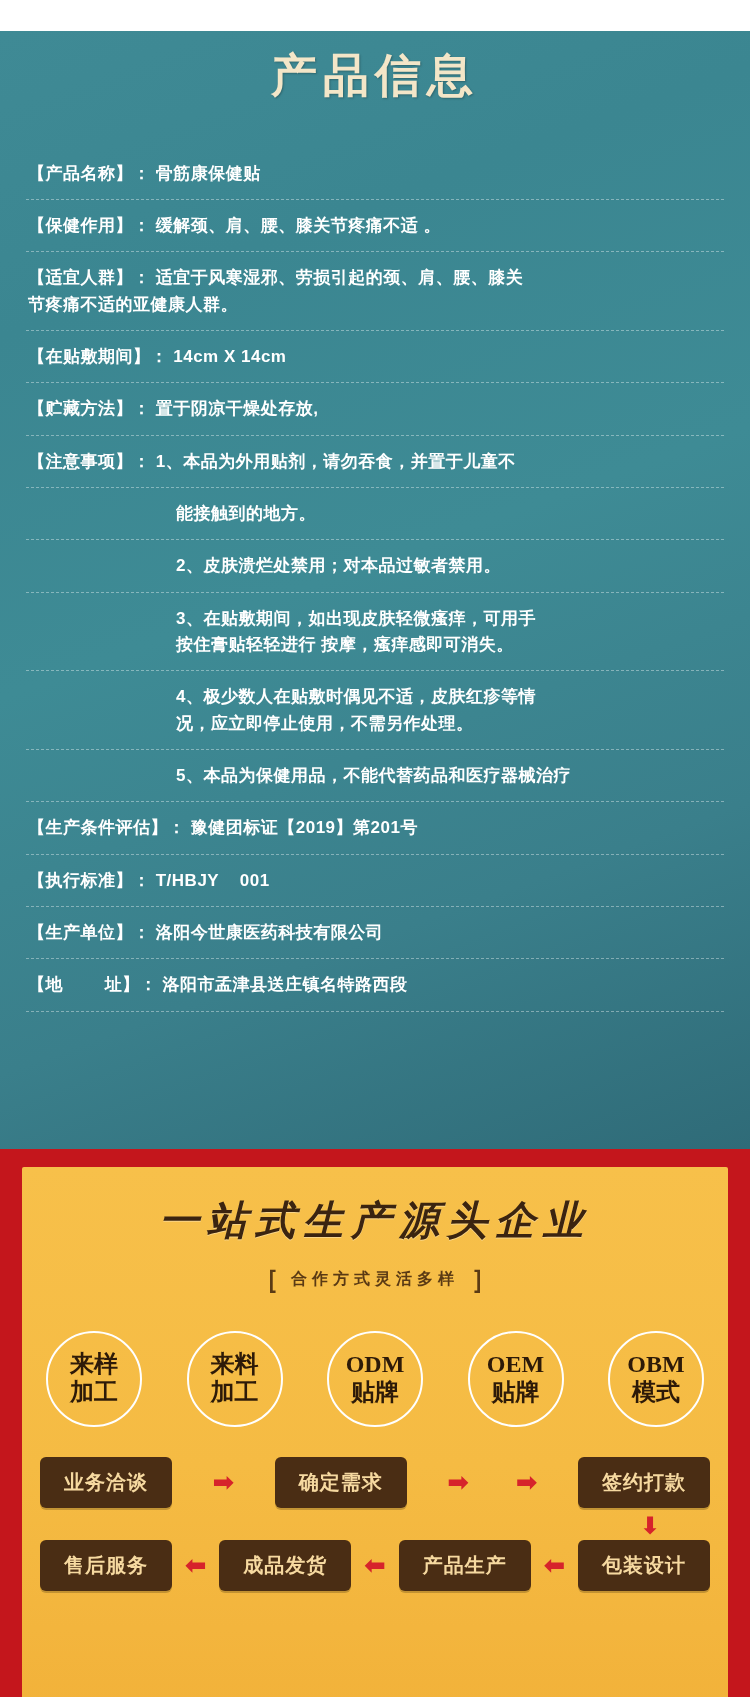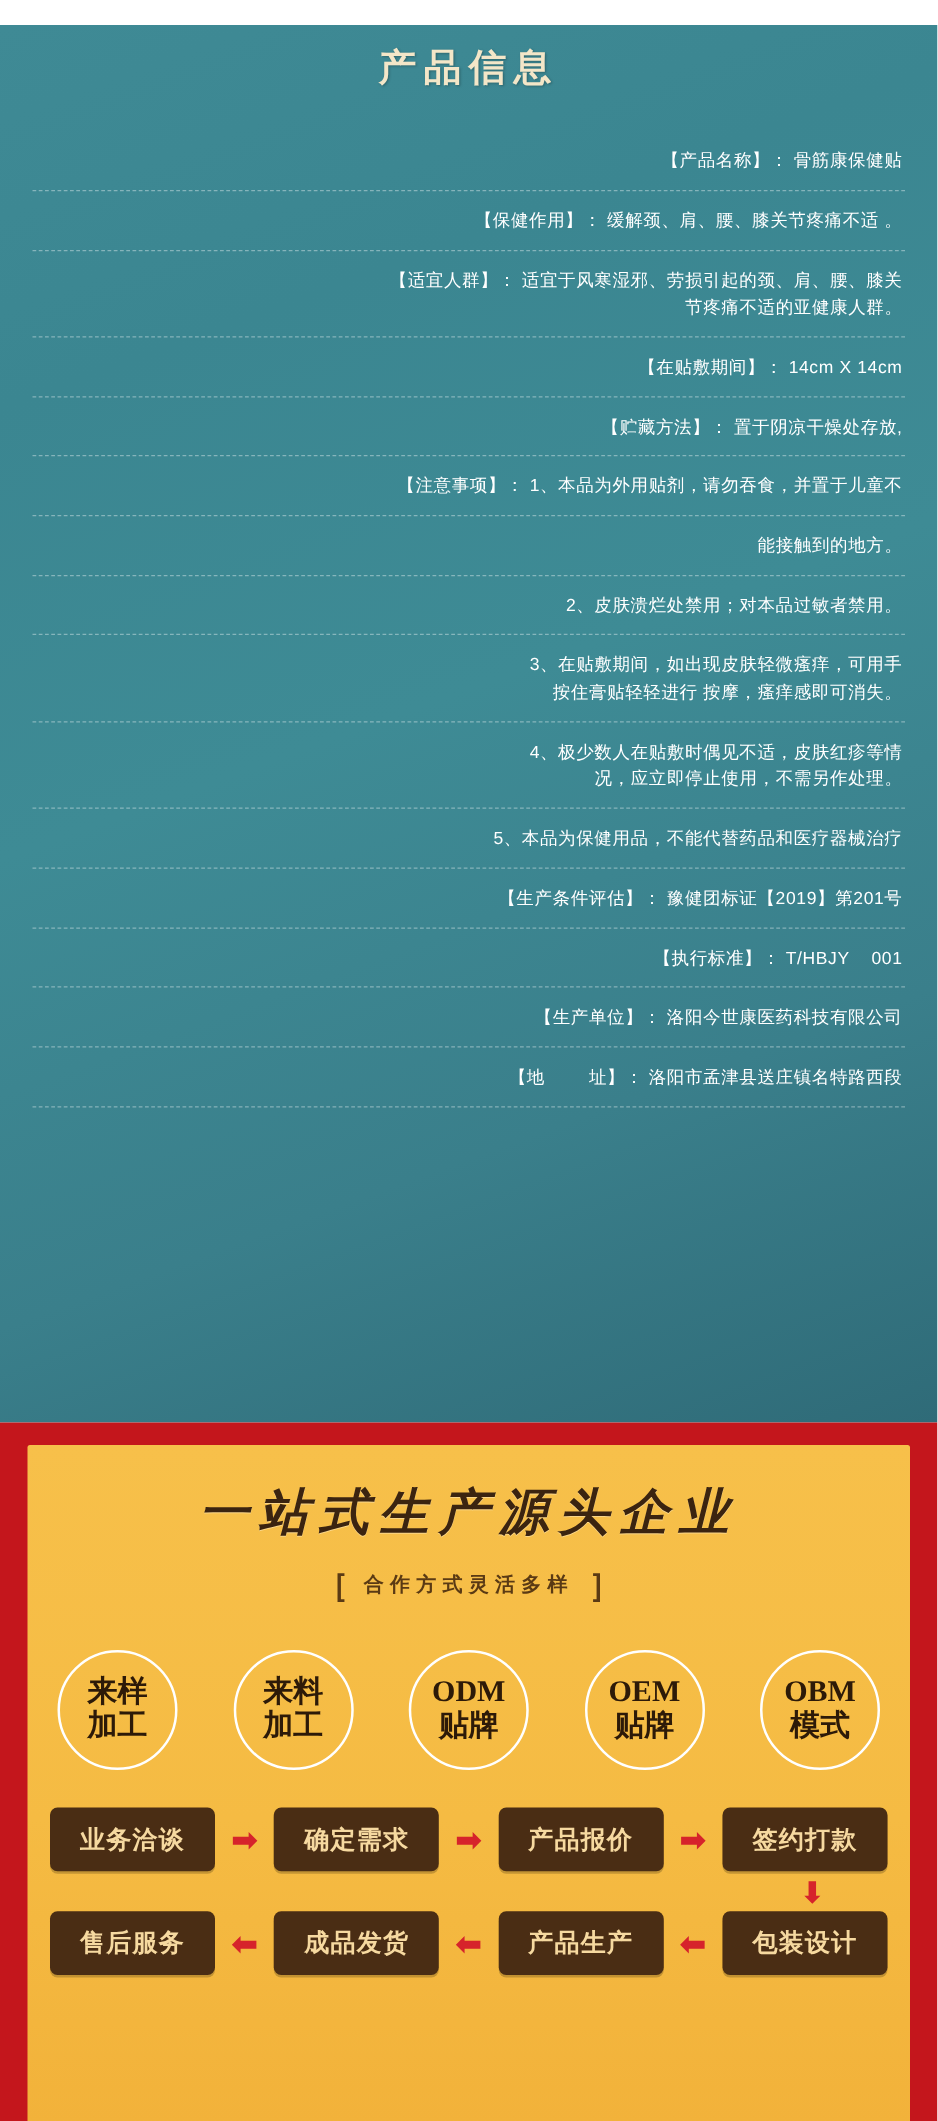--- a/index.html
+++ b/index.html
@@ -20,42 +20,41 @@
   .info-panel {
     position: relative;
     width: 750px;
     height: 1118px;
     background: linear-gradient(160deg, #3f8a95 0%, #3b8691 22%, #3e8b95 48%, #3a7f8b 75%, #2f6b78 100%);
     padding: 0;
   }
   .info-title {
     text-align: center;
     color: #f3e6c8;
-    font-size: 30px;
+    font-size: 46px;
     font-weight: bold;
     letter-spacing: 6px;
     padding-top: 14px;
     padding-bottom: 10px;
     text-shadow: 1px 1px 2px rgba(0,0,0,0.25);
     font-family: "Liberation Serif", "DejaVu Serif", serif;
   }
   .rows {
     padding: 0 26px;
   }
   .row {
     position: relative;
     color: #ffffff;
-    font-size: 14px;
+    font-size: 17px;
     line-height: 1.55;
     padding: 13px 2px 12px 2px;
     border-bottom: 1px dashed rgba(255,255,255,0.38);
     letter-spacing: 0.5px;
     white-space: pre-wrap;
-    font-weight: 400;
-    text-align: right;
+    font-weight: 700;
   }
   .row.indent { padding-left: 150px; }
 
   
   .promo {
     position: relative;
     width: 750px;
     min-height: 579px;
     background: #c4161c;
     padding: 18px 22px 16px 22px;
@@ -222,21 +221,20 @@
           <span>模式</span>
         </div>
       </div>
 
       <div class="flow">
         <div class="flow-row">
           <div class="chip">业务洽谈</div>
           <div class="arrow-r">➡</div>
           <div class="chip">确定需求</div>
           <div class="arrow-r">➡</div>
-          <div class="chip">产品报价</div>
           <div class="arrow-r">➡</div>
           <div class="chip">签约打款</div>
         </div>
 
         <div class="arrow-down-row">
           <div class="arrow-d">⬇</div>
         </div>
 
         <div class="flow-row">
           <div class="chip">售后服务</div>

